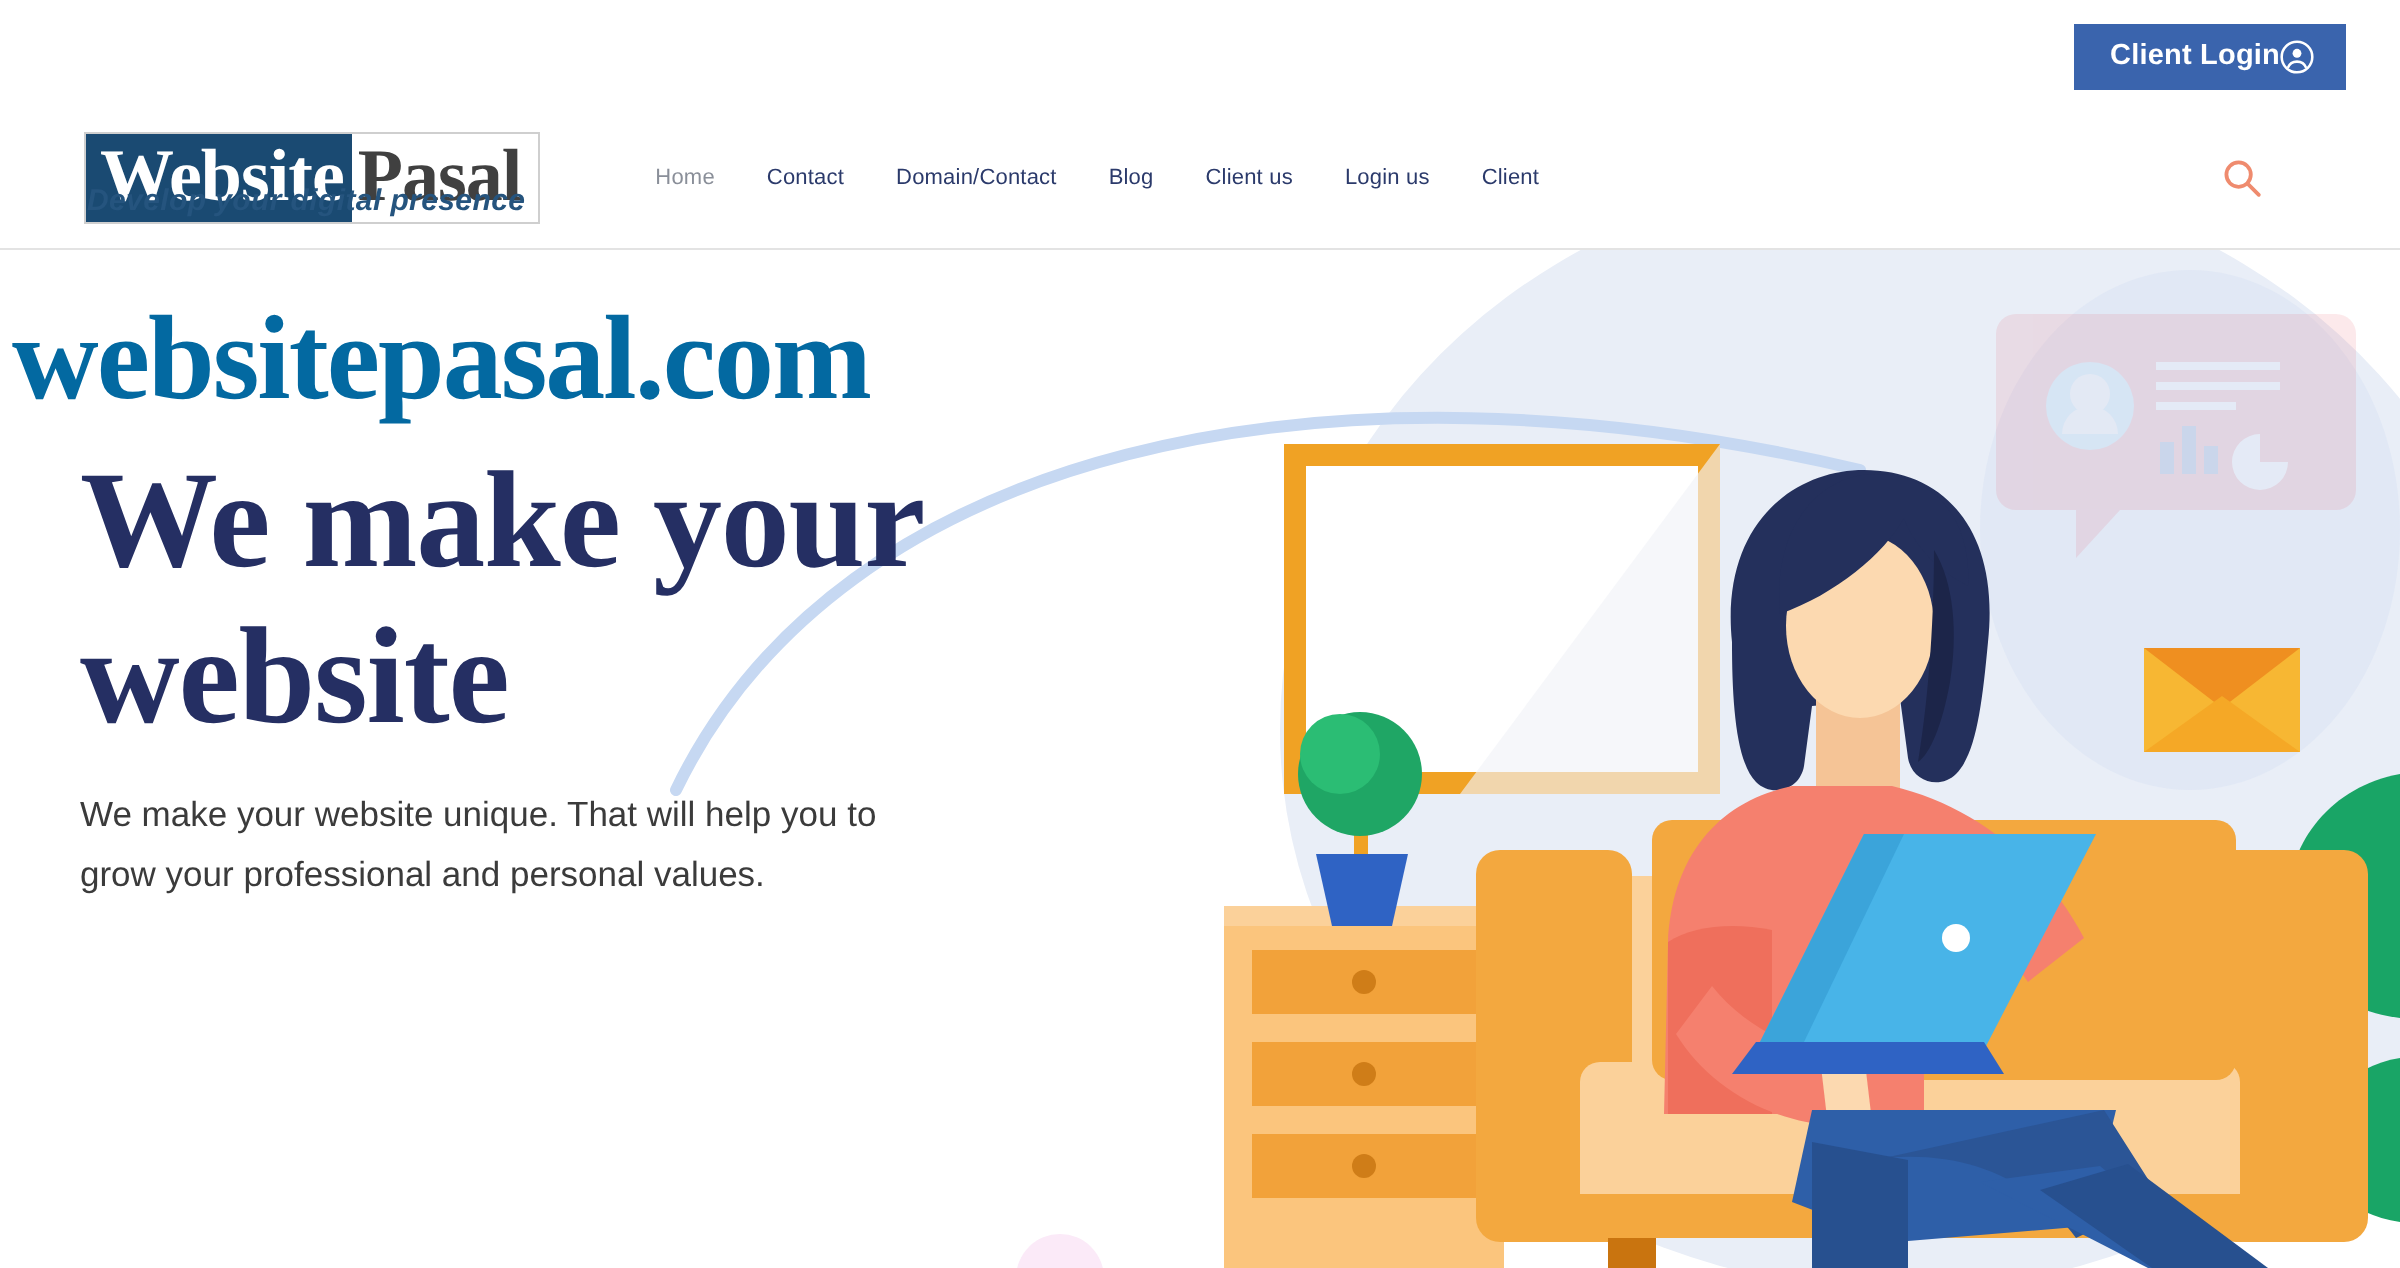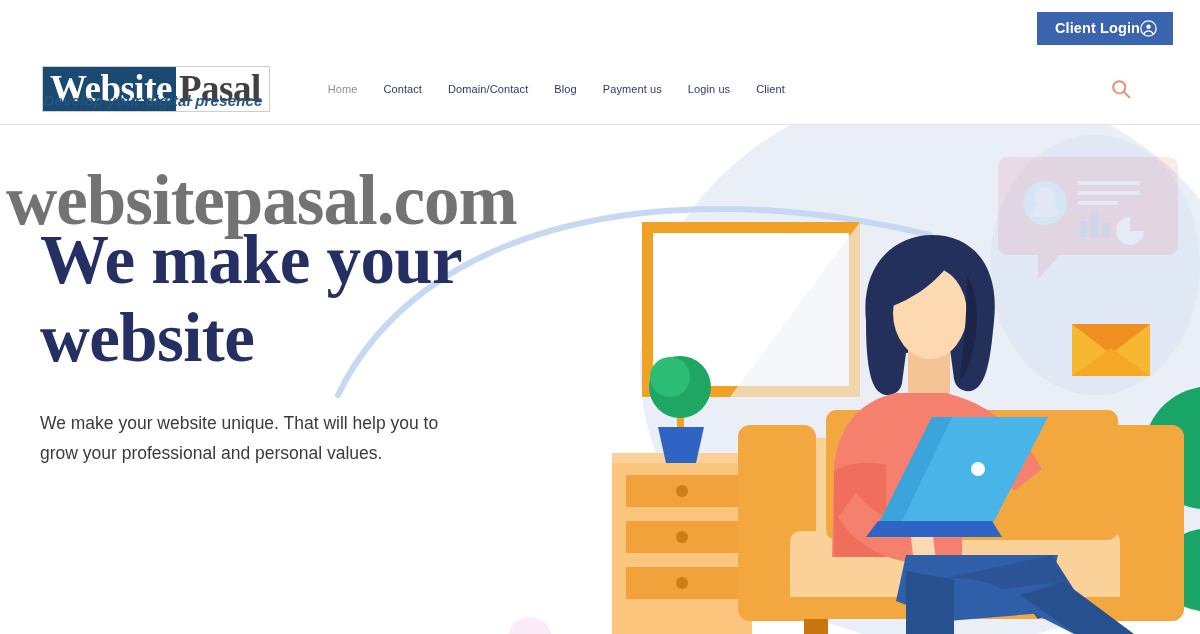--- a/index.html
+++ b/index.html
@@ -115,25 +115,25 @@
 
   
   .hero {
     position: relative;
     height: 509px;
     background: #ffffff;
     overflow: hidden;
   }
   .watermark {
     position: absolute;
-    left: 6px; top: 35px;
+    left: 6px; top: 20px;
     font-family: "Liberation Serif", serif;
     font-weight: 700;
-    font-size: 71px;
-    color: #737373;
+    font-size: 60px;
+    color: #0369a1;
     white-space: nowrap;
     letter-spacing: -1px;
     user-select: none;
   }
   .arc {
     position: absolute;
     left: 330px; top: 40px;
     width: 620px; height: 360px;
     pointer-events: none;
   }
@@ -163,21 +163,21 @@
   .hero-text { position: absolute; left: 40px; top: 96px; width: 520px; z-index: 5; }
   .hero-title {
     font-family: "Liberation Serif", serif;
     font-weight: 700;
     font-size: 69px;
     line-height: 78px;
     color: #252f63;
     letter-spacing: -.6px;
   }
   .hero-sub {
-    margin-top: 31px;
+    margin-top: 15px;
     font-size: 17.5px;
     line-height: 30px;
     color: #3b3b3b;
     width: 400px;
   }
 
   
   .illus { position: absolute; right: 0; top: 0; width: 610px; height: 509px; }
   .illus svg { display: block; width: 100%; height: 100%; }
 </style>
@@ -232,21 +232,21 @@
       <div class="logo-b">Pasal</div>
       <div class="logo-tag">Develop your digital presence</div>
     </div>
   </div>
 
   <nav class="nav">
     <span class="nav-item active">Home</span>
     <span class="nav-item">Contact</span>
     <span class="nav-item">Domain/Contact</span>
     <span class="nav-item">Blog</span>
-    <span class="nav-item">Payment us</span>
+    <span class="nav-item">Client us</span>
     <span class="nav-item">Login us</span>
     <span class="nav-item">Client</span>
   </nav>
 
   <div class="search-btn">
     <svg width="20" height="20" viewBox="0 0 20 20">
       <circle cx="8.3" cy="8.3" r="6.1" fill="none" stroke="#ef8b6e" stroke-width="1.9"></circle>
       <line x1="12.9" y1="12.9" x2="18.4" y2="18.4" stroke="#ef8b6e" stroke-width="1.9" stroke-linecap="round"></line>
     </svg>
   </div>

